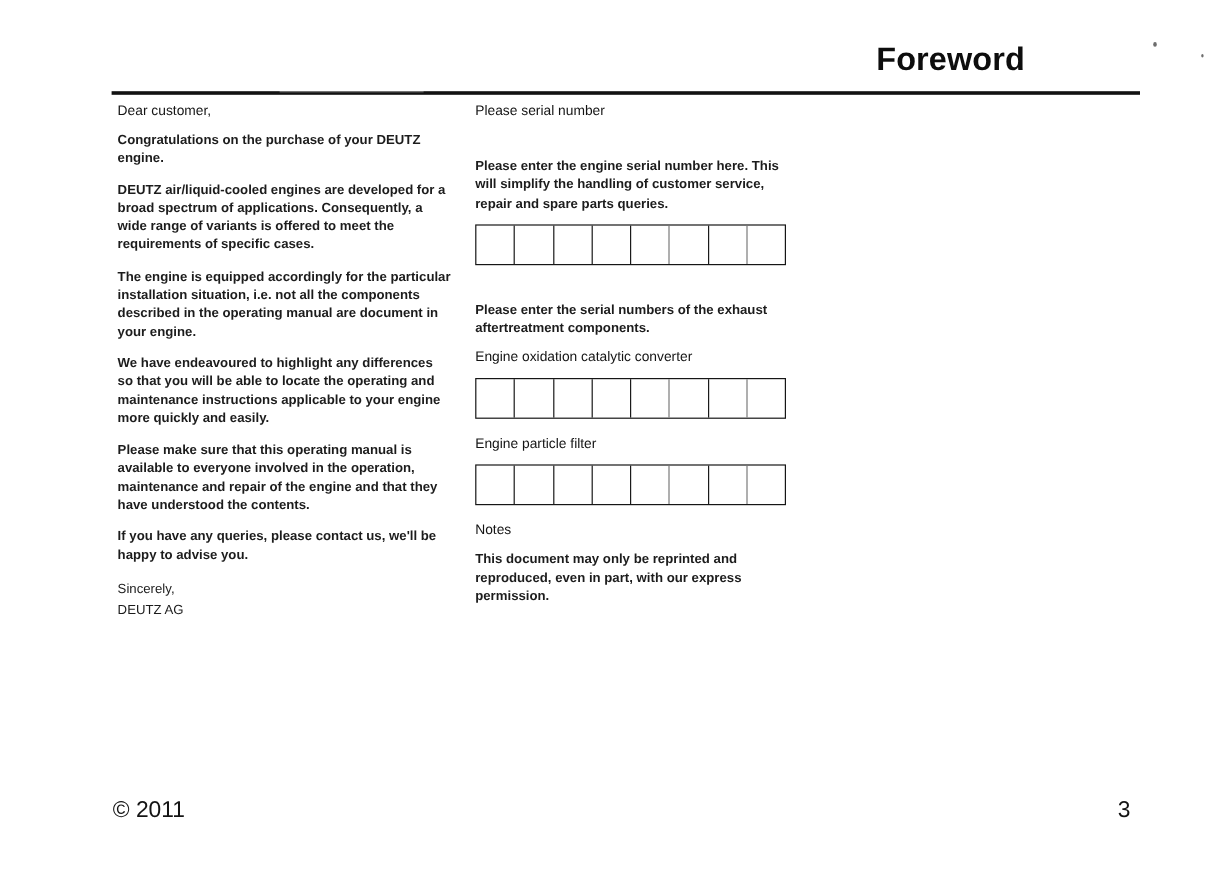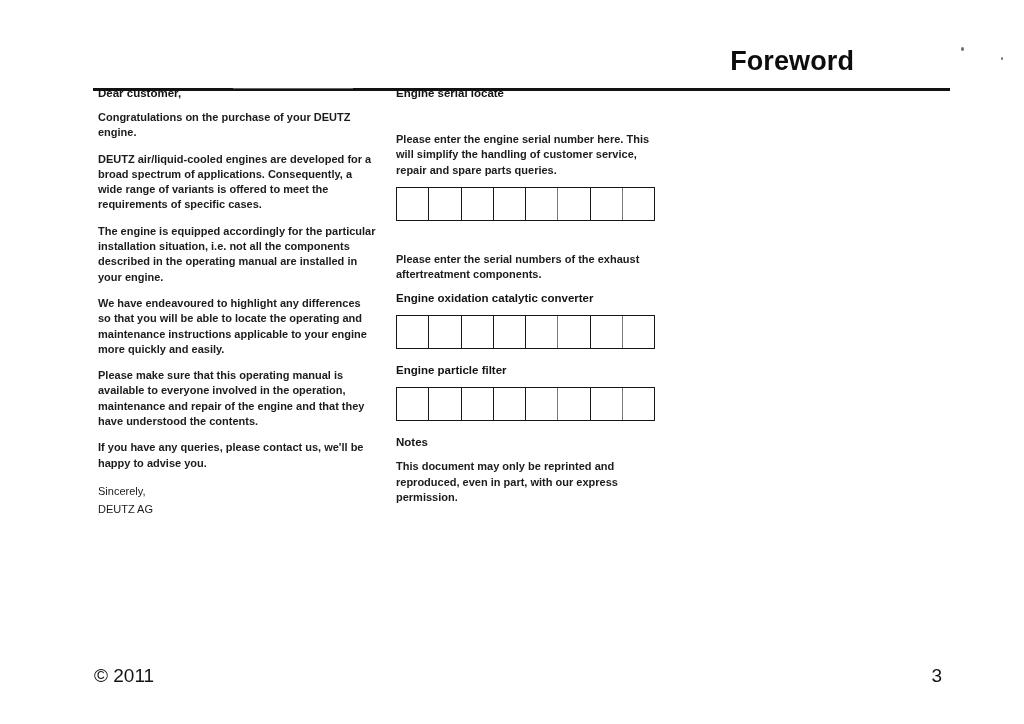--- a/index.html
+++ b/index.html
@@ -26,21 +26,20 @@
     background: #ffffff;
   }
 
   
   #header {
     position: absolute;
     left: 0;
     top: 0;
     width: 928px;
     height: 80px;
-    margin-top: 12px;
   }
   #page-title {
     position: absolute;
     right: 74px;
     top: 36px;
     font-size: 27px;
     font-weight: 700;
     letter-spacing: 0.1px;
     line-height: 1;
     color: #0d0d0d;
@@ -90,21 +89,21 @@
   #right-column {
     left: 396px;
     width: 262px;
   }
 
   .heading {
     font-size: 11.5px;
     line-height: 15px;
     margin: 0 0 9px 0;
     color: #141414;
-    font-weight: 700;
+    font-weight: 400;
   }
   .para {
     font-size: 11px;
     line-height: 15.3px;
     margin: 0 0 11px 0;
     color: #1c1c1c;
     text-align: left;
     font-weight: bold;
   }
   .para.tight {
@@ -182,36 +181,36 @@
   <div id="content">
 
     <div class="column" id="left-column">
 
       <p class="heading">Dear customer,</p>
 
       <p class="para">Congratulations on the purchase of your DEUTZ engine.</p>
 
       <p class="para">DEUTZ air/liquid-cooled engines are developed for a broad spectrum of applications. Consequently, a wide range of variants is offered to meet the requirements of specific cases.</p>
 
-      <p class="para">The engine is equipped accordingly for the particular installation situation, i.e. not all the components described in the operating manual are installed in your engine.</p>
+      <p class="para">The engine is equipped accordingly for the particular installation situation, i.e. not all the components described in the operating manual are document in your engine.</p>
 
       <p class="para">We have endeavoured to highlight any differences so that you will be able to locate the operating and maintenance instructions applicable to your engine more quickly and easily.</p>
 
       <p class="para">Please make sure that this operating manual is available to everyone involved in the operation, maintenance and repair of the engine and that they have understood the contents.</p>
 
       <p class="para">If you have any queries, please contact us, we'll be happy to advise you.</p>
 
       <p class="signoff">Sincerely,</p>
 
       <p class="signoff">DEUTZ AG</p>
     </div>
 
     <div class="column" id="right-column">
 
-      <p class="heading">Engine serial locate</p>
+      <p class="heading">Please serial number</p>
 
       <p class="para tight">Please enter the engine serial number here. This will simplify the handling of customer service, repair and spare parts queries.</p>
 
       <div class="box-grid">
         <div class="box-cell"></div>
         <div class="box-cell"></div>
         <div class="box-cell"></div>
         <div class="box-cell"></div>
         <div class="box-cell"></div>
         <div class="box-cell"></div>

